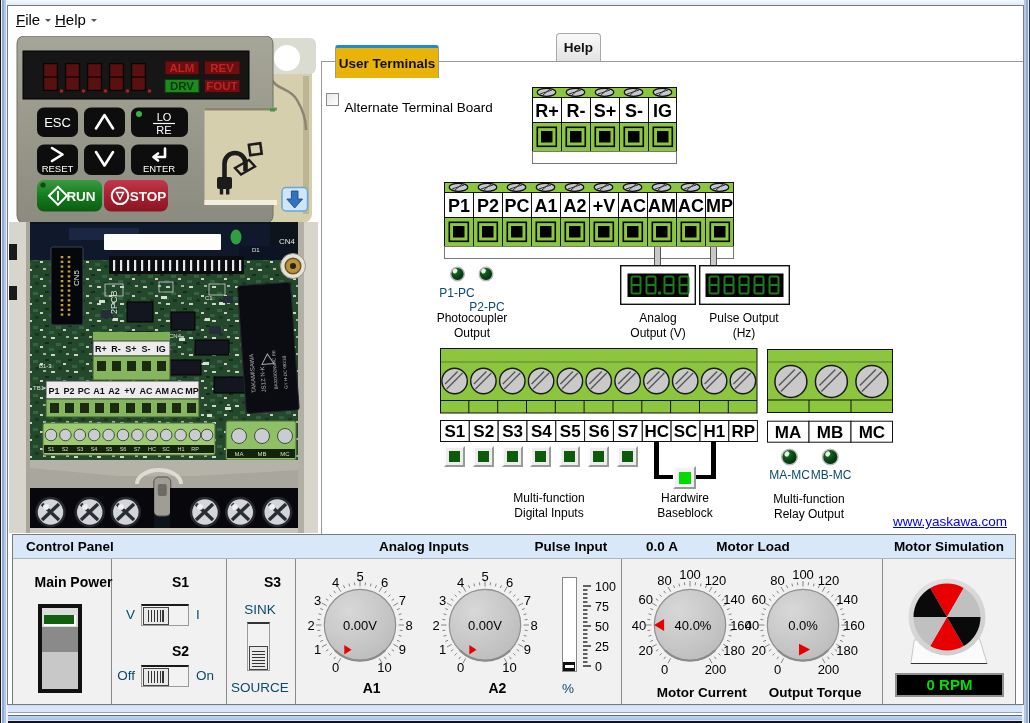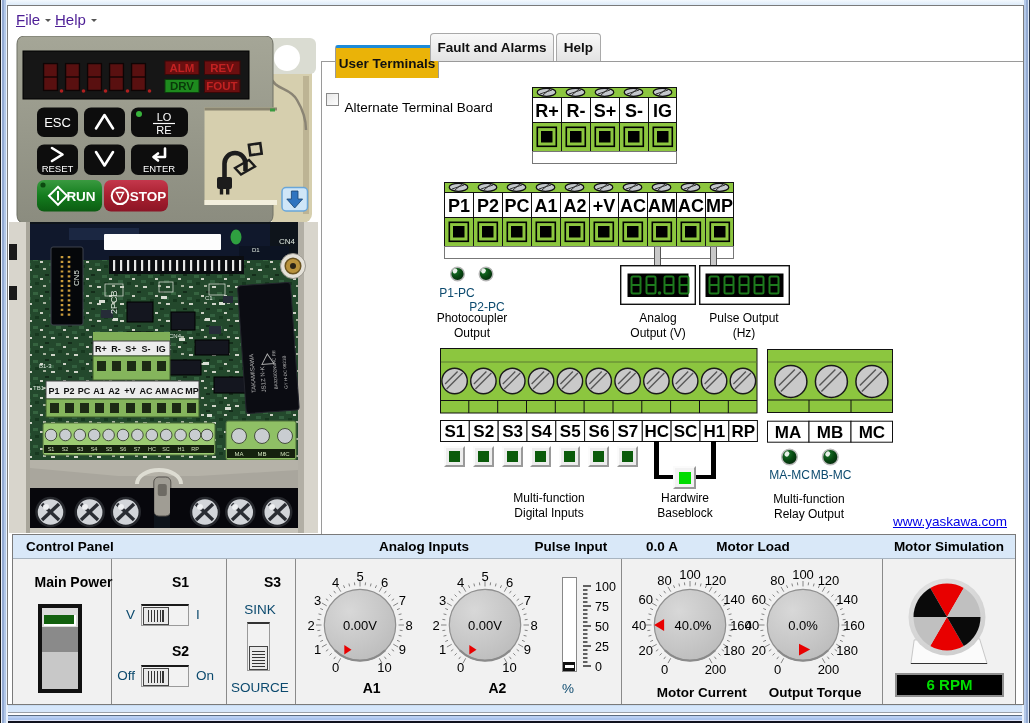--- a/index.html
+++ b/index.html
@@ -8,21 +8,21 @@
   background:#c8dcf2;}
 #frameL{position:absolute;left:0;top:0;width:8px;height:723px;
   background:linear-gradient(90deg,#1a1a1a 0 18%,#e9eff9 18% 29%,#93aad2 29% 55%,#b3c8e8 55% 80%,#e9f1fb 80% 100%);}
 #frameR{position:absolute;right:0;top:0;width:8px;height:723px;
   background:linear-gradient(90deg,#e9f1fb 0 20%,#b3c8e8 20% 45%,#93aad2 45% 75%,#dfe9f6 75% 85%,#2a3648 85% 100%);}
 #frameT{position:absolute;left:0;top:0;width:1030px;height:6px;background:linear-gradient(180deg,#f4f9fe,#d8e8f8);}
 #frameB{position:absolute;left:0;top:706px;width:1030px;height:17px;
   background:linear-gradient(180deg,#d6e7fb 0 6px,#9aa0a8 6px 7px,#fdfdfe 7px 9px,#5a6b80 9px 10px,#b9cff2 10px 12px,#aac4ee 12px 14.3px,#dde3f8 14.3px 15.4px,#10121e 15.4px 17px);}
 #panel{position:absolute;left:7px;top:5px;width:1015px;height:698px;background:#fff;border:1px solid #7a7a7a;}
 .abs{position:absolute;}
-#menu{position:absolute;left:16px;top:11px;width:200px;height:24px;font-size:15px;color:#4c1d95;}
+#menu{position:absolute;left:16px;top:11px;width:200px;height:24px;font-size:15px;color:#000000;}
 .mcar{display:inline-block;width:0;height:0;border-left:3.5px solid transparent;border-right:3.5px solid transparent;border-top:3.5px solid #555;vertical-align:2px;margin-left:7px;}
 a{color:#0000e6;}
 .tab{position:absolute;font-size:13.5px;font-weight:bold;text-align:center;color:#111;}
 .itab{background:linear-gradient(180deg,#f9f9f9,#e3e3e3);border:1px solid #a9a9a9;border-bottom:none;border-radius:4px 4px 0 0;line-height:28px;}
 .lbl{position:absolute;font-size:12px;color:#000;text-align:center;}
 .blbl{position:absolute;font-size:12px;font-weight:normal;color:#0c4a6e;text-align:center;}
 .sq{position:absolute;width:17px;height:17px;background:#ededed;border-top:2px solid #fbfbfb;border-left:2px solid #fbfbfb;border-right:2px solid #9a9a9a;border-bottom:2px solid #9a9a9a;}
 .sq i{position:absolute;left:3px;top:3px;width:11px;height:11px;background:#0b5b0b;}
 .hseg{position:absolute;background:#000;}
 .cphl{position:absolute;top:539px;height:16px;font-size:13.5px;font-weight:bold;text-align:center;color:#000;}
@@ -395,21 +395,20 @@
    </g>
   </g>
   <rect x="21" y="306" width="268" height="5" fill="#c8c5bc"></rect>
   <circle cx="284" cy="44" r="12.5" fill="#e4e1d8" stroke="#9a978e"></circle>
   <circle cx="284" cy="44" r="7.8" fill="#b8923c" stroke="#6b5420" stroke-width="1.5"></circle>
   <circle cx="284" cy="44" r="3" fill="#2a2417"></circle>
  </svg>
  <div class="abs" style="left:321px;top:61px;width:702px;height:1px;background:#9a9a9a"></div>
  <div class="abs" style="left:321px;top:61px;width:1px;height:473px;background:#9a9a9a"></div>
  <div class="tab" style="left:335px;top:29px;width:102px;height:30px;background:#eab308;border-left:1px solid #9a9a9a;border-right:1px solid #9a9a9a;border-top:3px solid #1e8bd8;line-height:32px;border-radius:3px 3px 0 0;margin-top:16px;">User Terminals</div>
- <div class="tab itab" style="left:430px;top:33px;width:122px;height:27px;">Fault and Alarms</div>
  <div class="tab itab" style="left:556px;top:33px;width:43px;height:27px;">Help</div>
  <div class="abs" style="left:326px;top:93px;width:10.5px;height:10.5px;background:linear-gradient(135deg,#e8e8e8,#fdfdfd);border:1px solid #8a8a8a;"></div>
  <div class="abs" style="left:344.5px;top:92px;font-size:13.5px;margin-top:8px;">Alternate Terminal Board</div>
 
  <svg class="abs" style="left:531.5px;top:87px" width="145" height="77" viewBox="0 0 145 77">
   <rect x="0.5" y="0.5" width="144" height="64" fill="#8cc63f" stroke="#111"></rect>
   <g fill="#c4c8cc" stroke="#111" stroke-width="1.3">
    <ellipse cx="14.5" cy="5.3" rx="9.3" ry="4"></ellipse>
         <ellipse cx="43.5" cy="5.3" rx="9.3" ry="4"></ellipse>
         <ellipse cx="72.5" cy="5.3" rx="9.3" ry="4"></ellipse>
@@ -1103,14 +1102,14 @@
 <path d="M-32.8,22.9 L-36.1,46.5 L40.1,46.5 L32.6,21.8 Z" fill="#fbfbfb" stroke="#bbb" stroke-width="0.8"></path>
 <line x1="-36.1" y1="46.5" x2="40.1" y2="46.5" stroke="#333" stroke-width="1"></line>
 <circle r="38.5" fill="url(#ring)"></circle>
 <path d="M0,0 L-16.75,-29.01 A33.5,33.5 0 0 1 16.75,-29.01 Z" fill="#e80000"></path>
       <path d="M0,0 L16.75,29.01 A33.5,33.5 0 0 1 -16.75,29.01 Z" fill="#e80000"></path>
       <path d="M0,0 L16.75,-29.01 A33.5,33.5 0 0 1 33.50,-0.00 Z" fill="#c0c0c0"></path>
       <path d="M0,0 L-16.75,29.01 A33.5,33.5 0 0 1 -33.50,0.00 Z" fill="#c0c0c0"></path>
       <path d="M0,0 L33.50,-0.00 A33.5,33.5 0 0 1 16.75,29.01 Z" fill="#0a0a0a"></path>
       <path d="M0,0 L-33.50,0.00 A33.5,33.5 0 0 1 -16.75,-29.01 Z" fill="#0a0a0a"></path>
 </svg>
-<div class="abs" style="left:895px;top:672.5px;width:105px;height:20px;background:#000;border:2px solid #8f8f8f;color:#00dd00;font-weight:bold;font-size:15px;text-align:center;line-height:20px;">6 RPM</div>
+<div class="abs" style="left:895px;top:672.5px;width:105px;height:20px;background:#000;border:2px solid #8f8f8f;color:#00dd00;font-weight:bold;font-size:15px;text-align:center;line-height:20px;">0 RPM</div>
 </div>
 
 </body></html>

